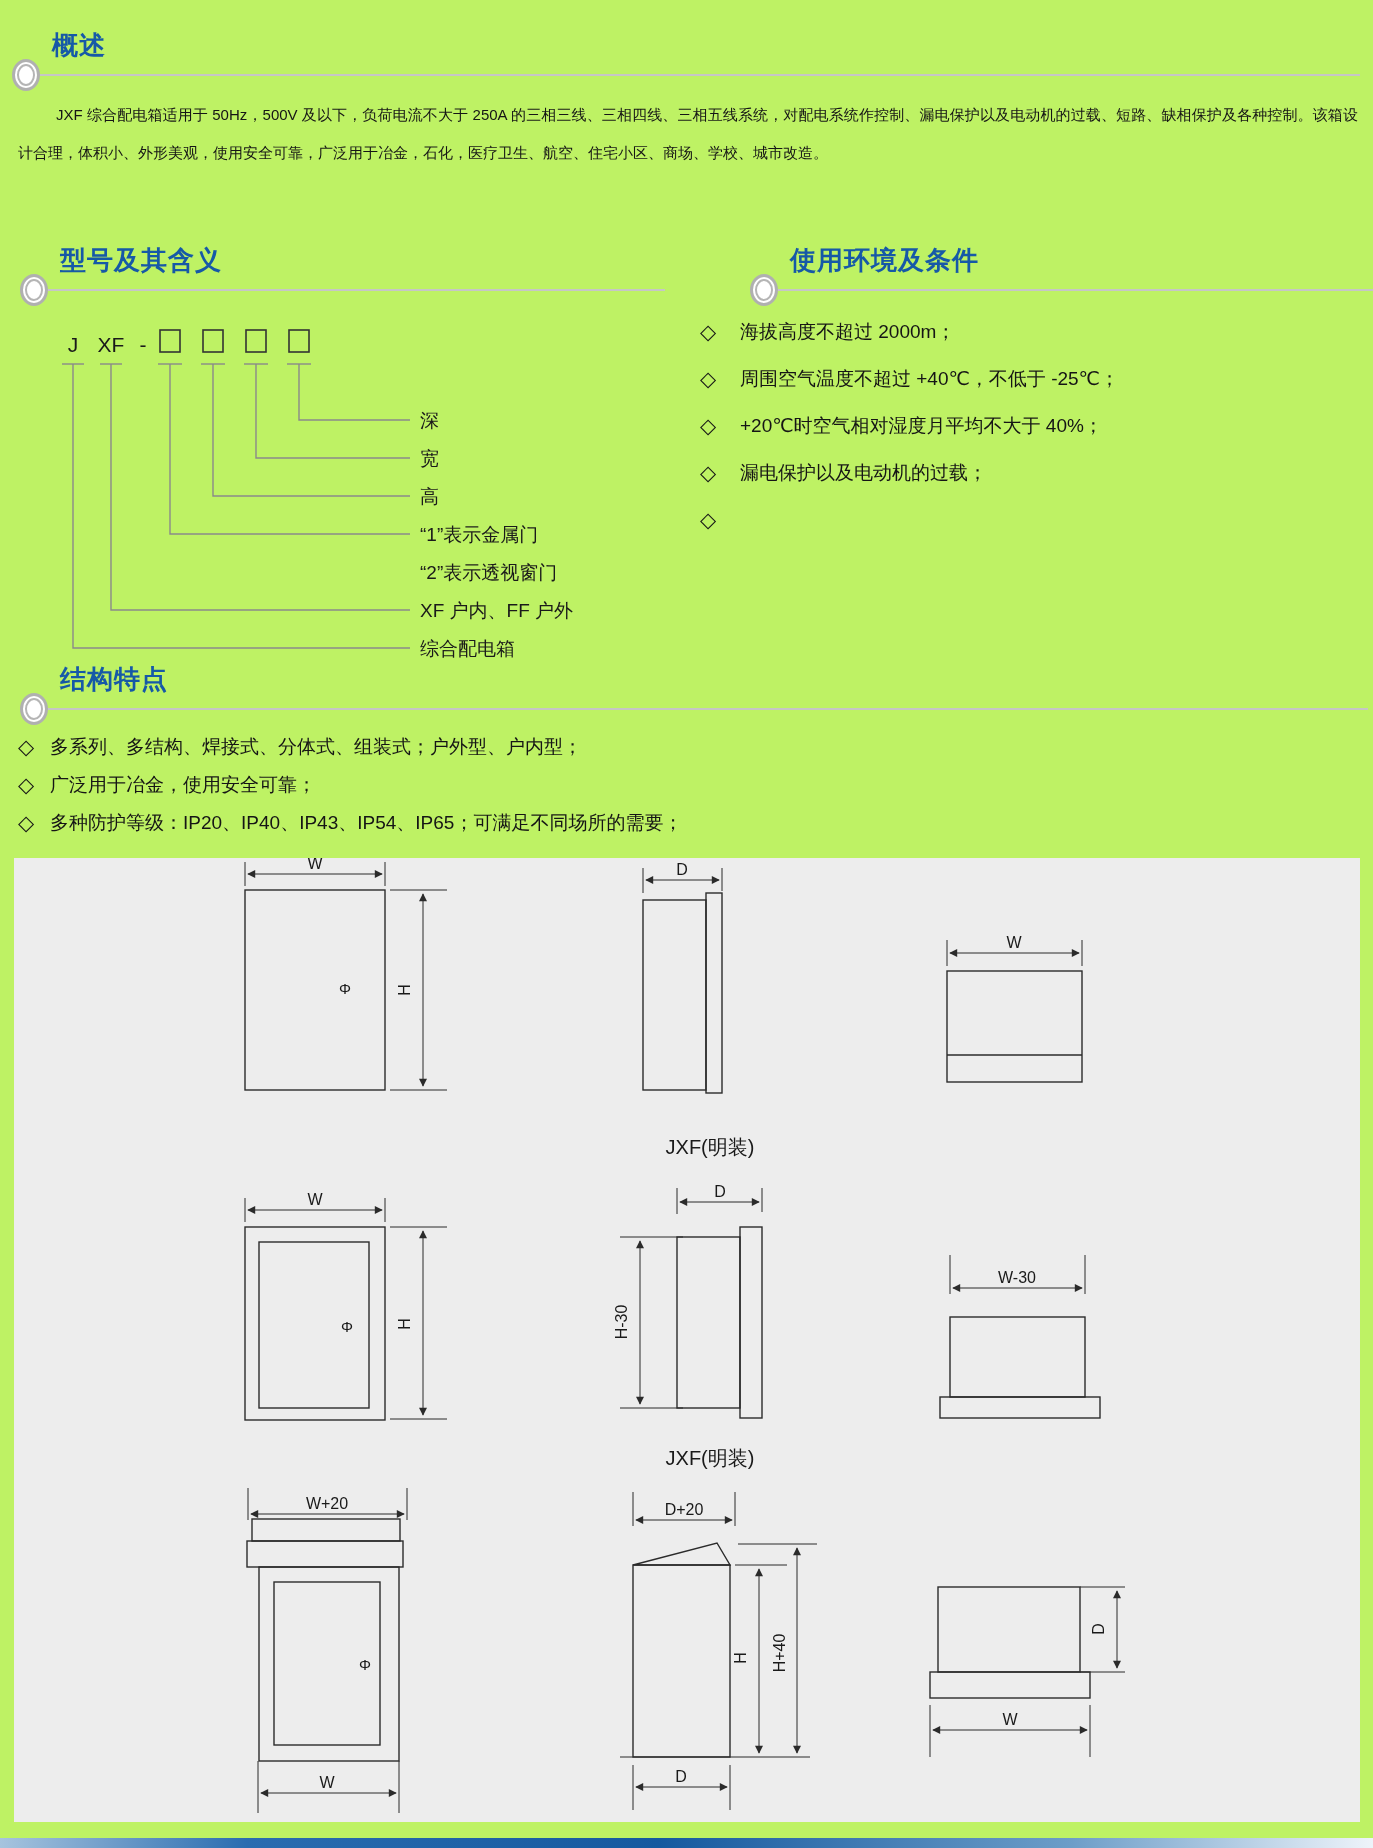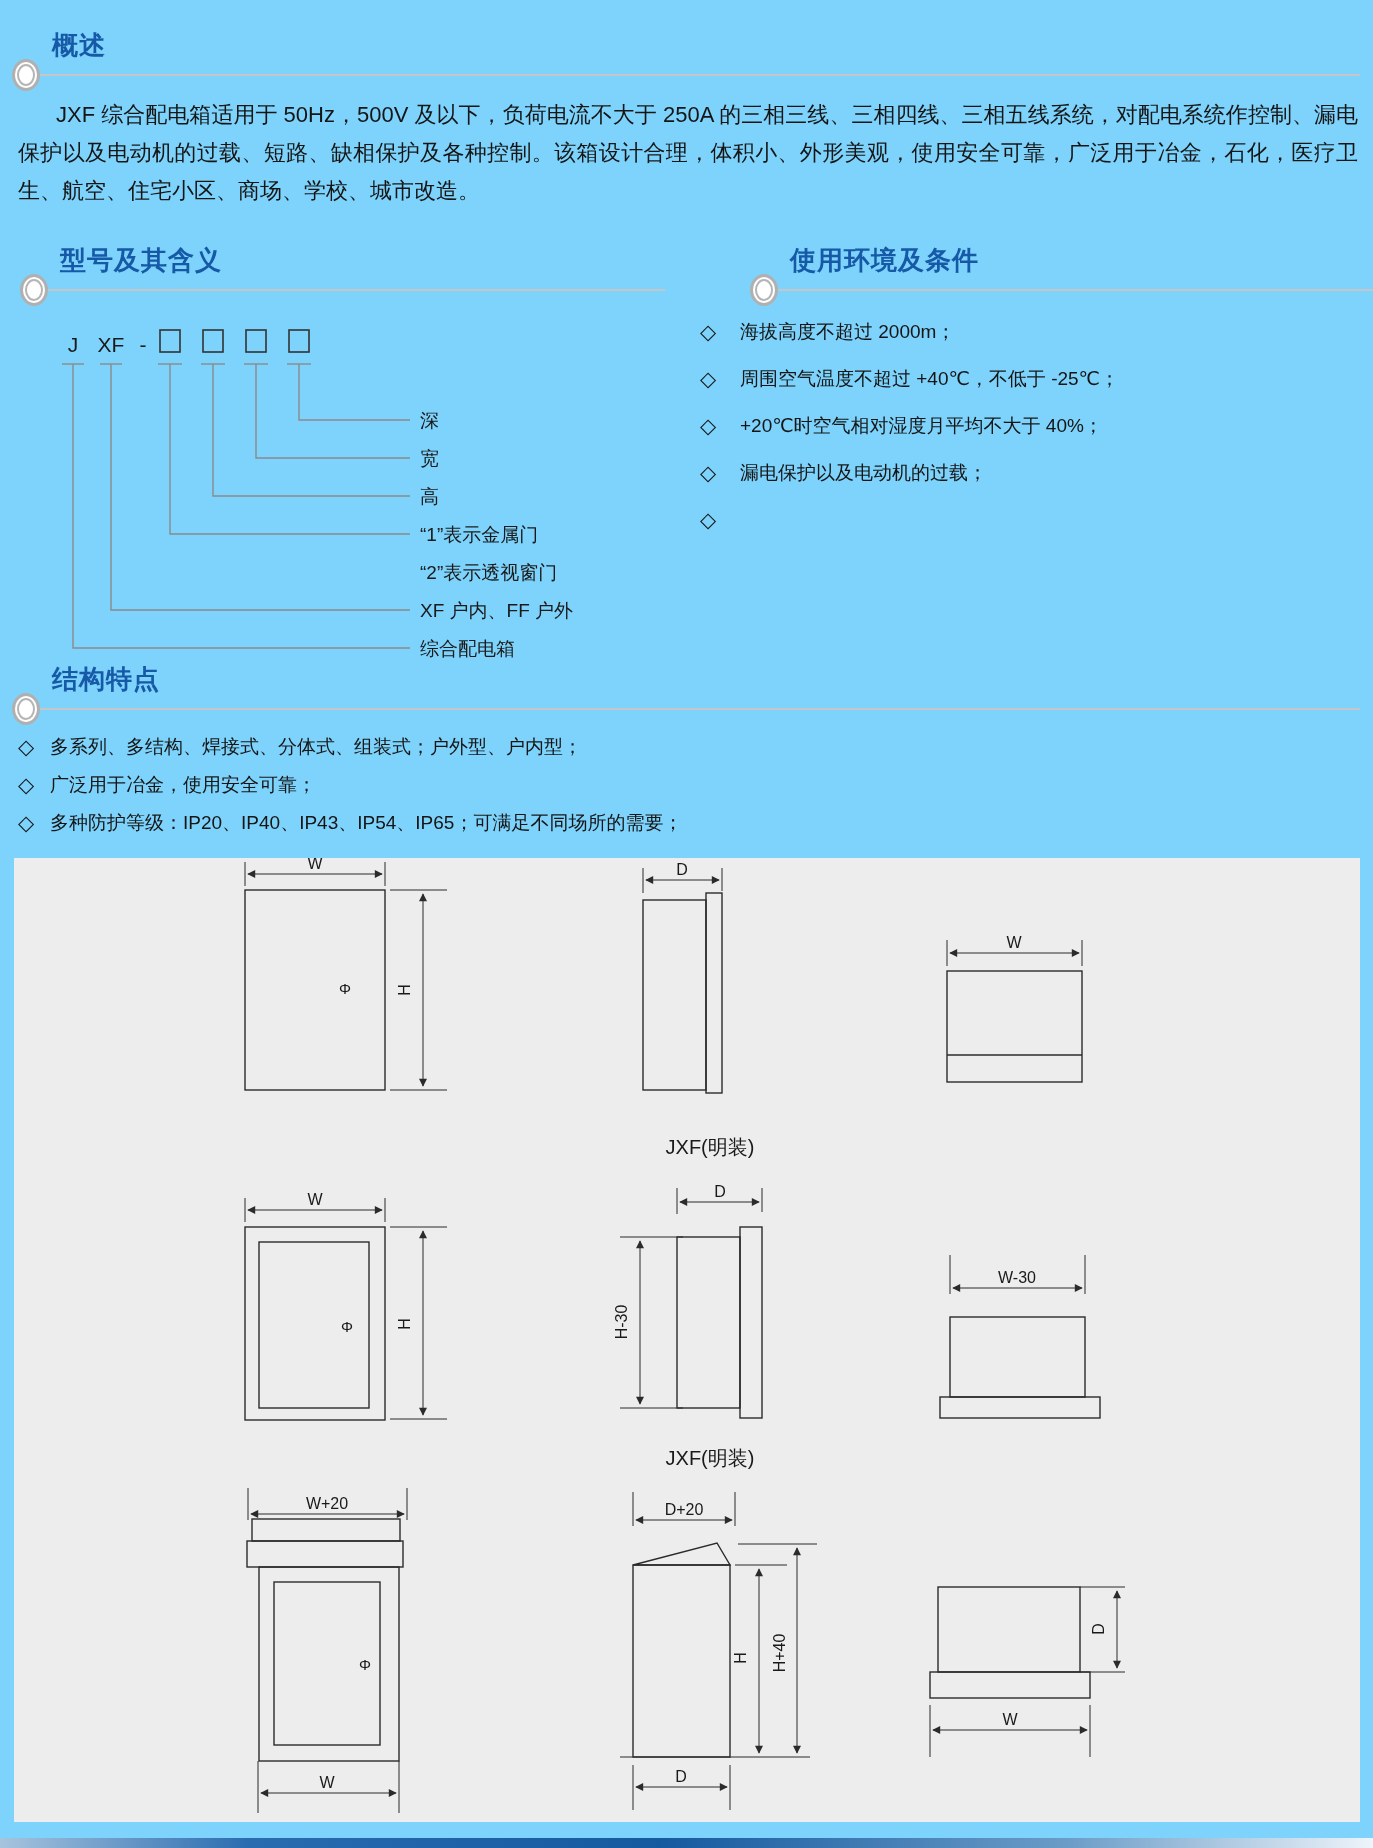--- a/index.html
+++ b/index.html
@@ -1,26 +1,26 @@
 <!DOCTYPE html>
 <html><head>
 <meta charset="utf-8">
 <style>
   html,body{margin:0;padding:0;background:#fff;}
-  .page{position:relative;width:1373px;height:1848px;background:#7dd3fc;overflow:hidden;
+  .page{position:relative;width:1373px;height:1848px;background:#bef264;overflow:hidden;
         font-family:"Liberation Sans","DejaVu Sans",sans-serif;color:#151515;}
   
   .sec{position:absolute;}
   .sec-title{position:absolute;top:0;left:52px;margin:0;font-size:26px;font-weight:bold;
              color:#1659a7;white-space:nowrap;letter-spacing:1px;}
   .sec-line{position:absolute;top:46px;height:2px;background:#c6c6c6;}
   .ring{position:absolute;left:12px;top:31px;width:22px;height:26px;border:3px solid #b0b0b0;
         border-radius:50%;background:#fff;box-shadow:inset 0 0 0 2px #fff,inset 0 0 0 4px #b5b5b5;}
   
-  .para{position:absolute;left:18px;top:96px;width:1340px;font-size:22px;line-height:38px;
+  .para{position:absolute;left:18px;top:96px;width:1340px;font-size:15px;line-height:38px;
         text-align:justify;text-indent:38px;}
   
   .blist{position:absolute;}
   .bitem{position:relative;}
   .bglyph{position:absolute;left:0;top:0;}
   .env .bitem{padding-left:40px;line-height:40px;margin-bottom:7px;font-size:19px;}
   .env .bglyph{font-size:21px;}
   .struct .bitem{padding-left:32px;line-height:38px;font-size:19px;}
   .struct .bglyph{font-size:21px;}
   
@@ -105,21 +105,21 @@
     </div>
     <div class="bitem">
       <span class="bglyph">◇</span>
       <span>漏电保护以及电动机的过载；</span>
     </div>
     <div class="bitem">
       <span class="bglyph">◇</span>
     </div>
   </div>
 
-  <div class="sec" style="left:0;top:662px;width:1130px;height:90px;">
+  <div class="sec" style="left:8px;top:662px;width:1130px;height:90px;">
     <div class="sec-line" style="left:40px;width:1320px;"></div>
     <span class="ring"></span>
     <h2 class="sec-title">结构特点</h2>
   </div>
   <div class="blist struct" style="left:18px;top:728px;width:1340px;">
     <div class="bitem">
       <span class="bglyph">◇</span>
       <span>多系列、多结构、焊接式、分体式、组装式；户外型、户内型；</span>
     </div>
     <div class="bitem">

